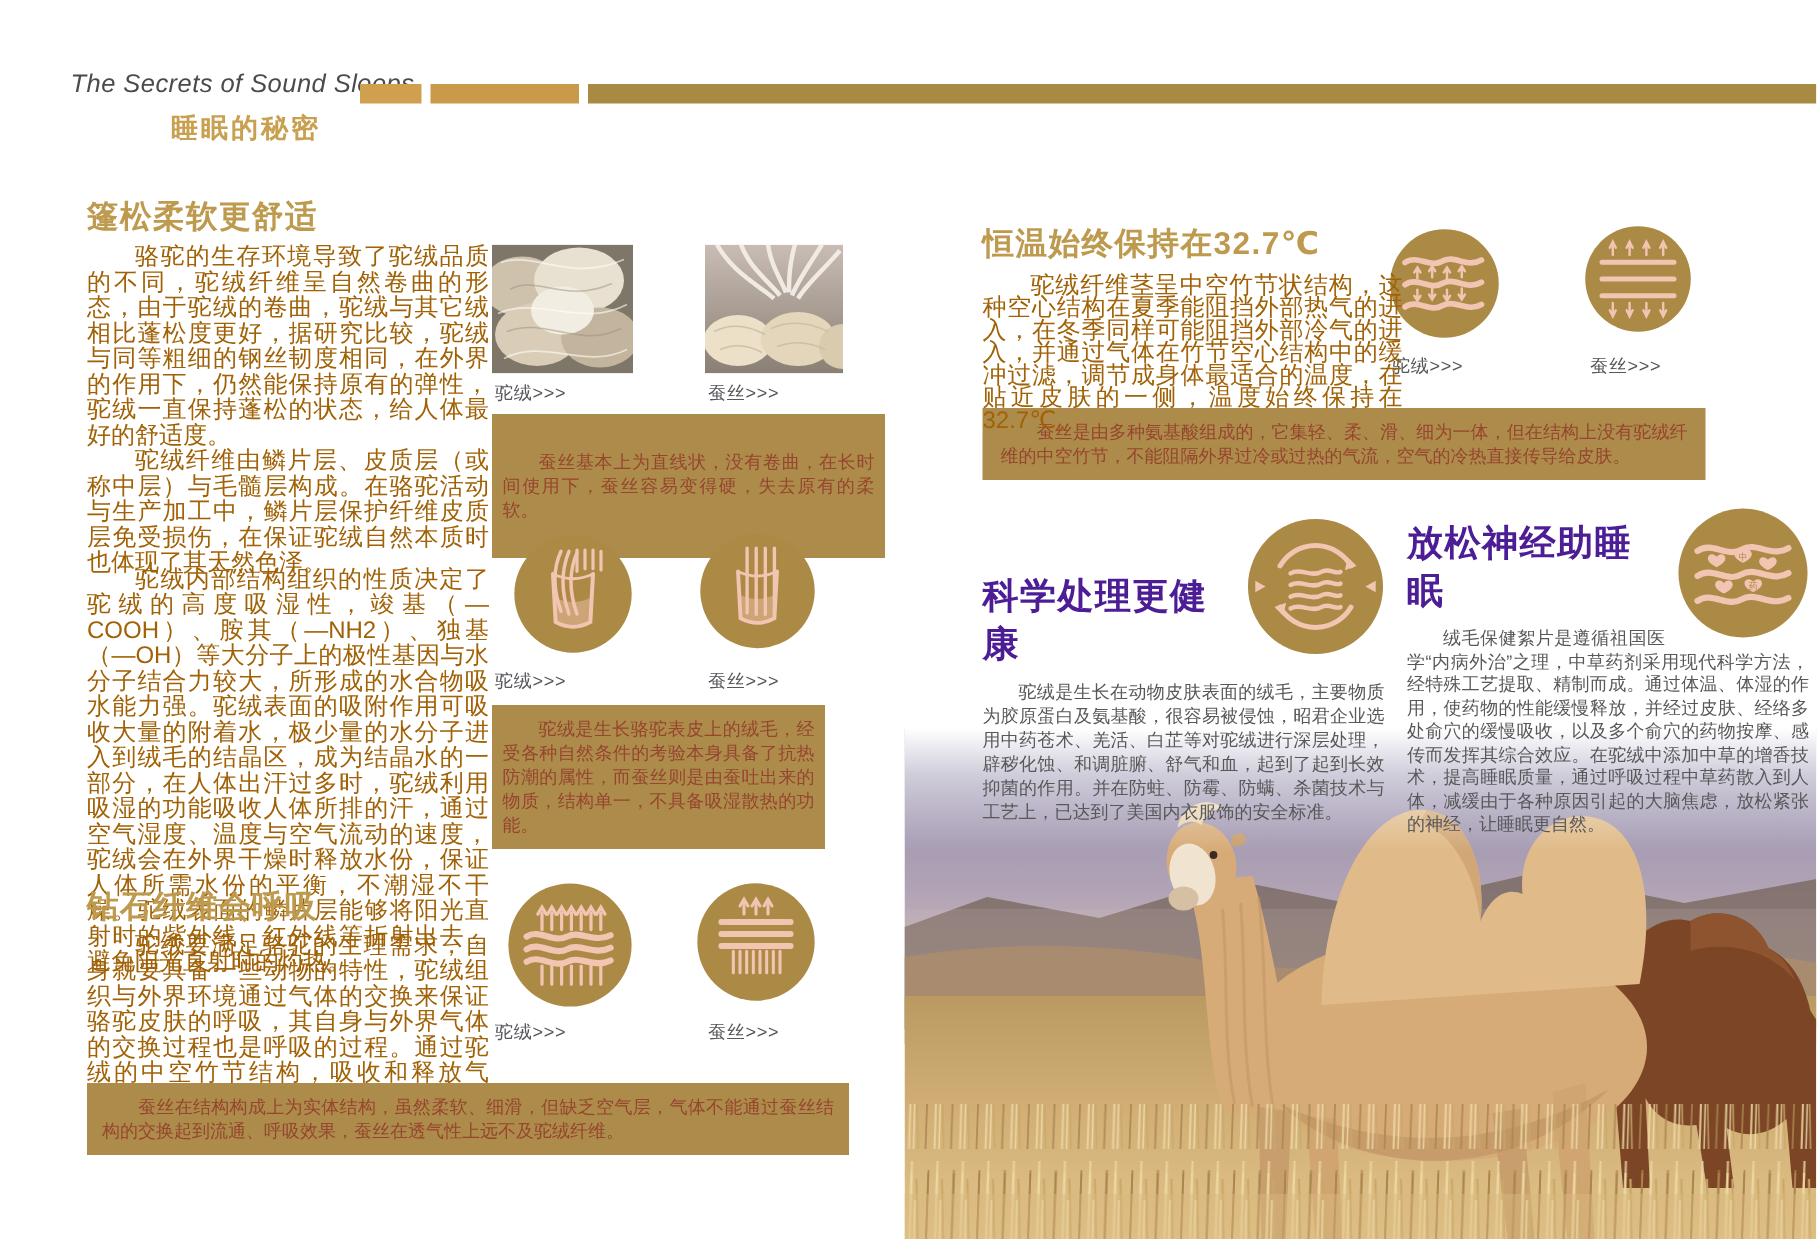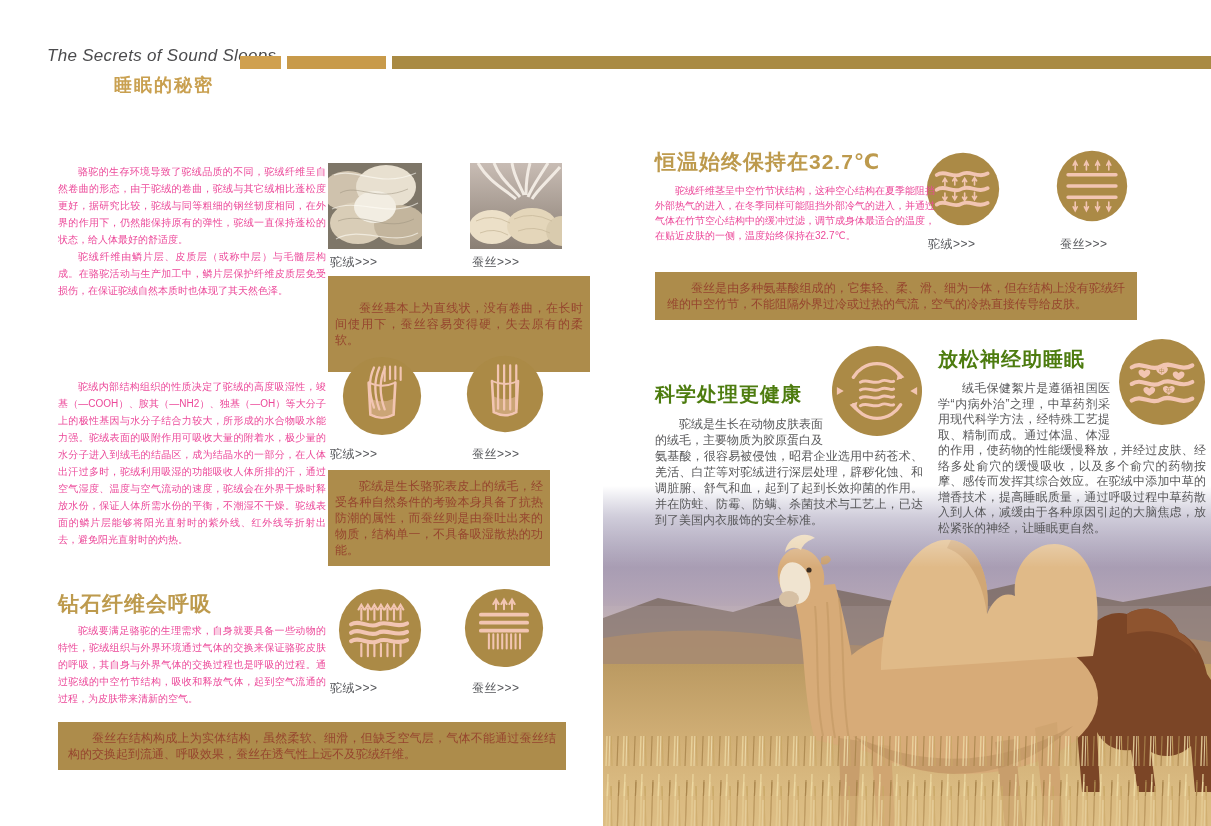--- a/index.html
+++ b/index.html
@@ -11,51 +11,52 @@
 
   
   .h-en { left:47px; top:46px; font-size:17px; font-style:italic; color:#4b4b4d; letter-spacing:.3px; }
   .bar { top:56px; height:13px; }
   .bar1 { left:240px; width:41px; background:#d0a04e; }
   .bar2 { left:287px; width:99px; background:#c89a4a; }
   .bar3 { left:392px; width:819px; background:#a98a43; }
   .h-zh { left:114px; top:73px; font-size:18px; font-weight:bold; color:#c9a050; letter-spacing:2px; }
 
   .sec-title { font-size:21px; font-weight:bold; color:#bd9a4d; letter-spacing:1px; }
-  .body-txt { font-size:10px; line-height:17px; color:#ec4899; text-align:justify; }
+  .body-txt { font-size:16px; line-height:17px; color:#a16207; text-align:justify; }
   .body-txt p { text-indent:2em; }
 
   .banner { background:#ad8c4b; color:#96452e; font-size:12px; line-height:16px; text-align:justify; text-indent:2em; padding:8px 10px; }
 
   .lbl { font-size:12px; color:#55565a; letter-spacing:.5px; }
 
   .photo-box { border:0; overflow:hidden; }
   .icon-wrap svg { display:block; }
 
   
   .wrap-sec { }
   .wrap-sec .flo { float:right; margin:0 0 6px 8px; }
-  .wrap-sec h3 { font-size:20px; font-weight:bold; color:#4d7c0f; letter-spacing:1px; margin-bottom:8px; }
+  .wrap-sec h3 { font-size:24px; font-weight:bold; color:#4c1d95; letter-spacing:1px; margin-bottom:8px; }
   .wrap-sec .t { font-size:12px; line-height:16px; color:#58585a; text-align:justify; text-indent:2em; }
 
   .camel-photo { left:603px; top:486px; width:608px; height:340px; }
   .camel-photo .fade { position:absolute; inset:0; background:linear-gradient(180deg,#ffffff 0%, rgba(255,255,255,.55) 9%, rgba(255,255,255,0) 24%); pointer-events:none; }
   .z2 { z-index:2; }
 </style>
 </head>
 <body>
 
 <div class="page">
 
   <div class="abs h-en">The Secrets of Sound Sleeps</div>
   <div class="abs bar bar1"></div>
   <div class="abs bar bar2"></div>
   <div class="abs bar bar3"></div>
   <div class="abs h-zh">睡眠的秘密</div>
 
+  <div class="abs sec-title" style="left:58px;top:130px;">篷松柔软更舒适</div>
   <div class="abs body-txt" style="left:58px;top:163px;width:268px;">
     <p>骆驼的生存环境导致了驼绒品质的不同，驼绒纤维呈自然卷曲的形态，由于驼绒的卷曲，驼绒与其它绒相比蓬松度更好，据研究比较，驼绒与同等粗细的钢丝韧度相同，在外界的作用下，仍然能保持原有的弹性，驼绒一直保持蓬松的状态，给人体最好的舒适度。</p>
     <p>驼绒纤维由鳞片层、皮质层（或称中层）与毛髓层构成。在骆驼活动与生产加工中，鳞片层保护纤维皮质层免受损伤，在保证驼绒自然本质时也体现了其天然色泽。</p>
   </div>
 
   <div class="abs body-txt" style="left:58px;top:378px;width:268px;">
     <p>驼绒内部结构组织的性质决定了驼绒的高度吸湿性，竣基（—COOH）、胺其（—NH2）、独基（—OH）等大分子上的极性基因与水分子结合力较大，所形成的水合物吸水能力强。驼绒表面的吸附作用可吸收大量的附着水，极少量的水分子进入到绒毛的结晶区，成为结晶水的一部分，在人体出汗过多时，驼绒利用吸湿的功能吸收人体所排的汗，通过空气湿度、温度与空气流动的速度，驼绒会在外界干燥时释放水份，保证人体所需水份的平衡，不潮湿不干燥。驼绒表面的鳞片层能够将阳光直射时的紫外线、红外线等折射出去，避免阳光直射时的灼热。</p>
   </div>
 
   <div class="abs body-txt" style="left:58px;top:622px;width:268px;">

